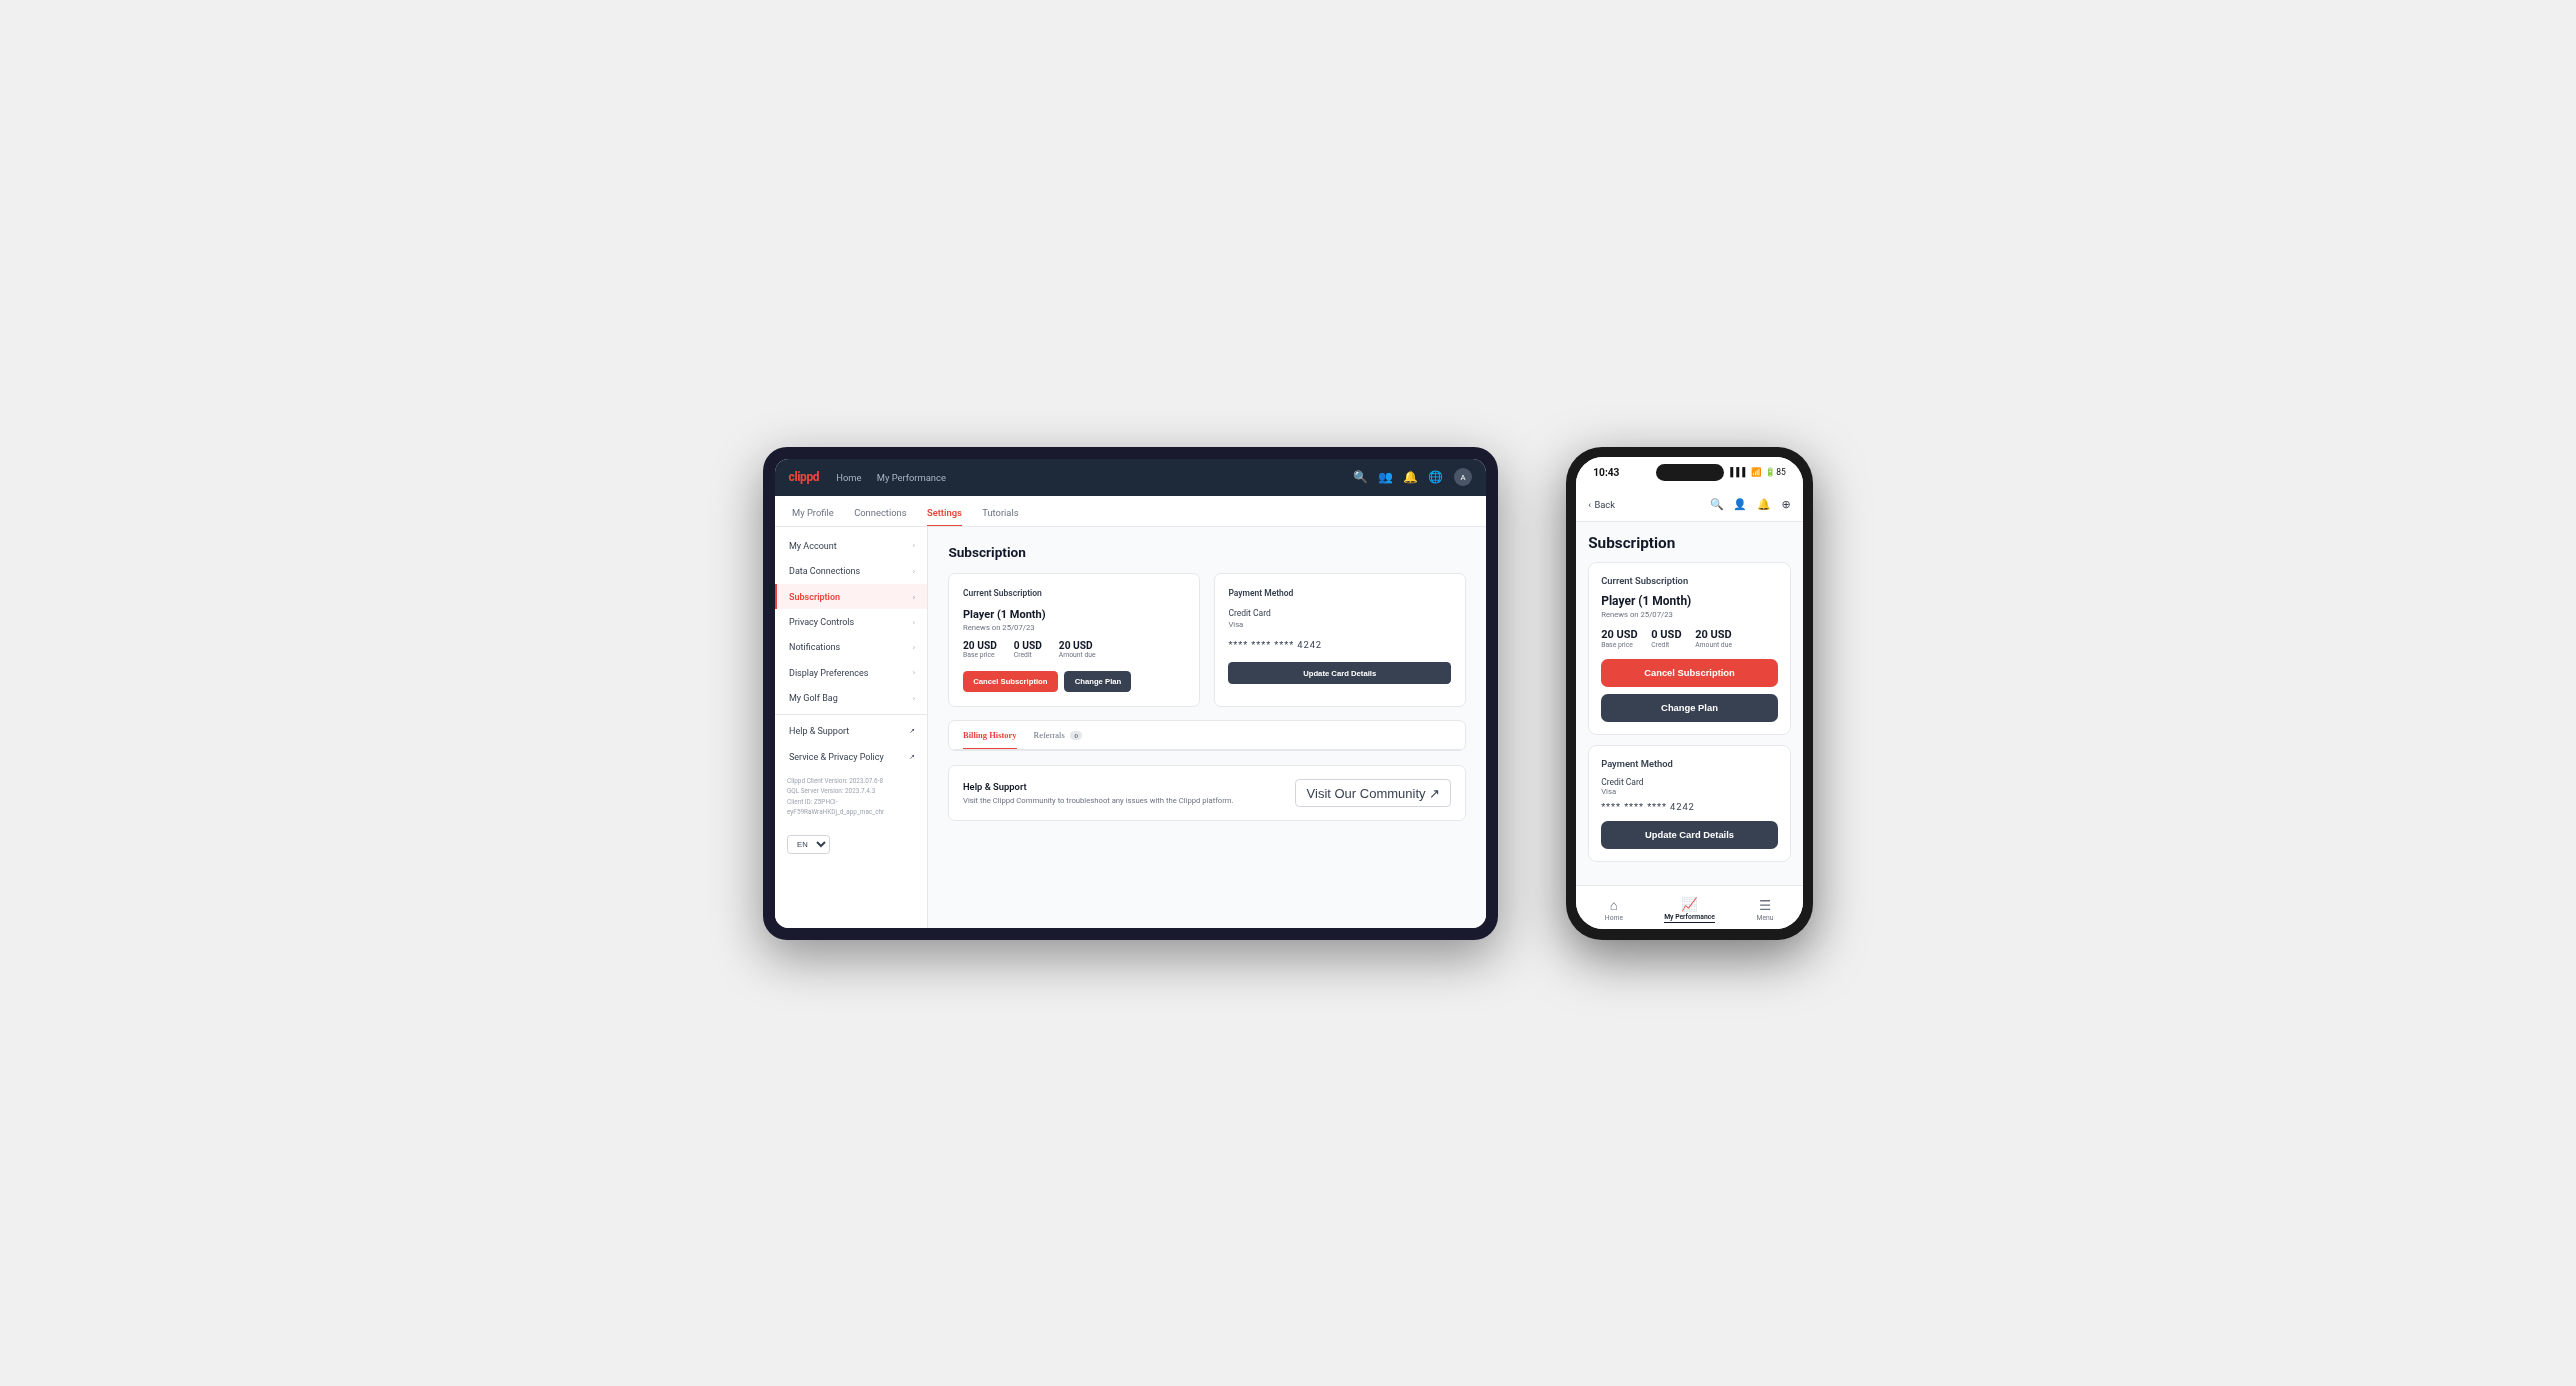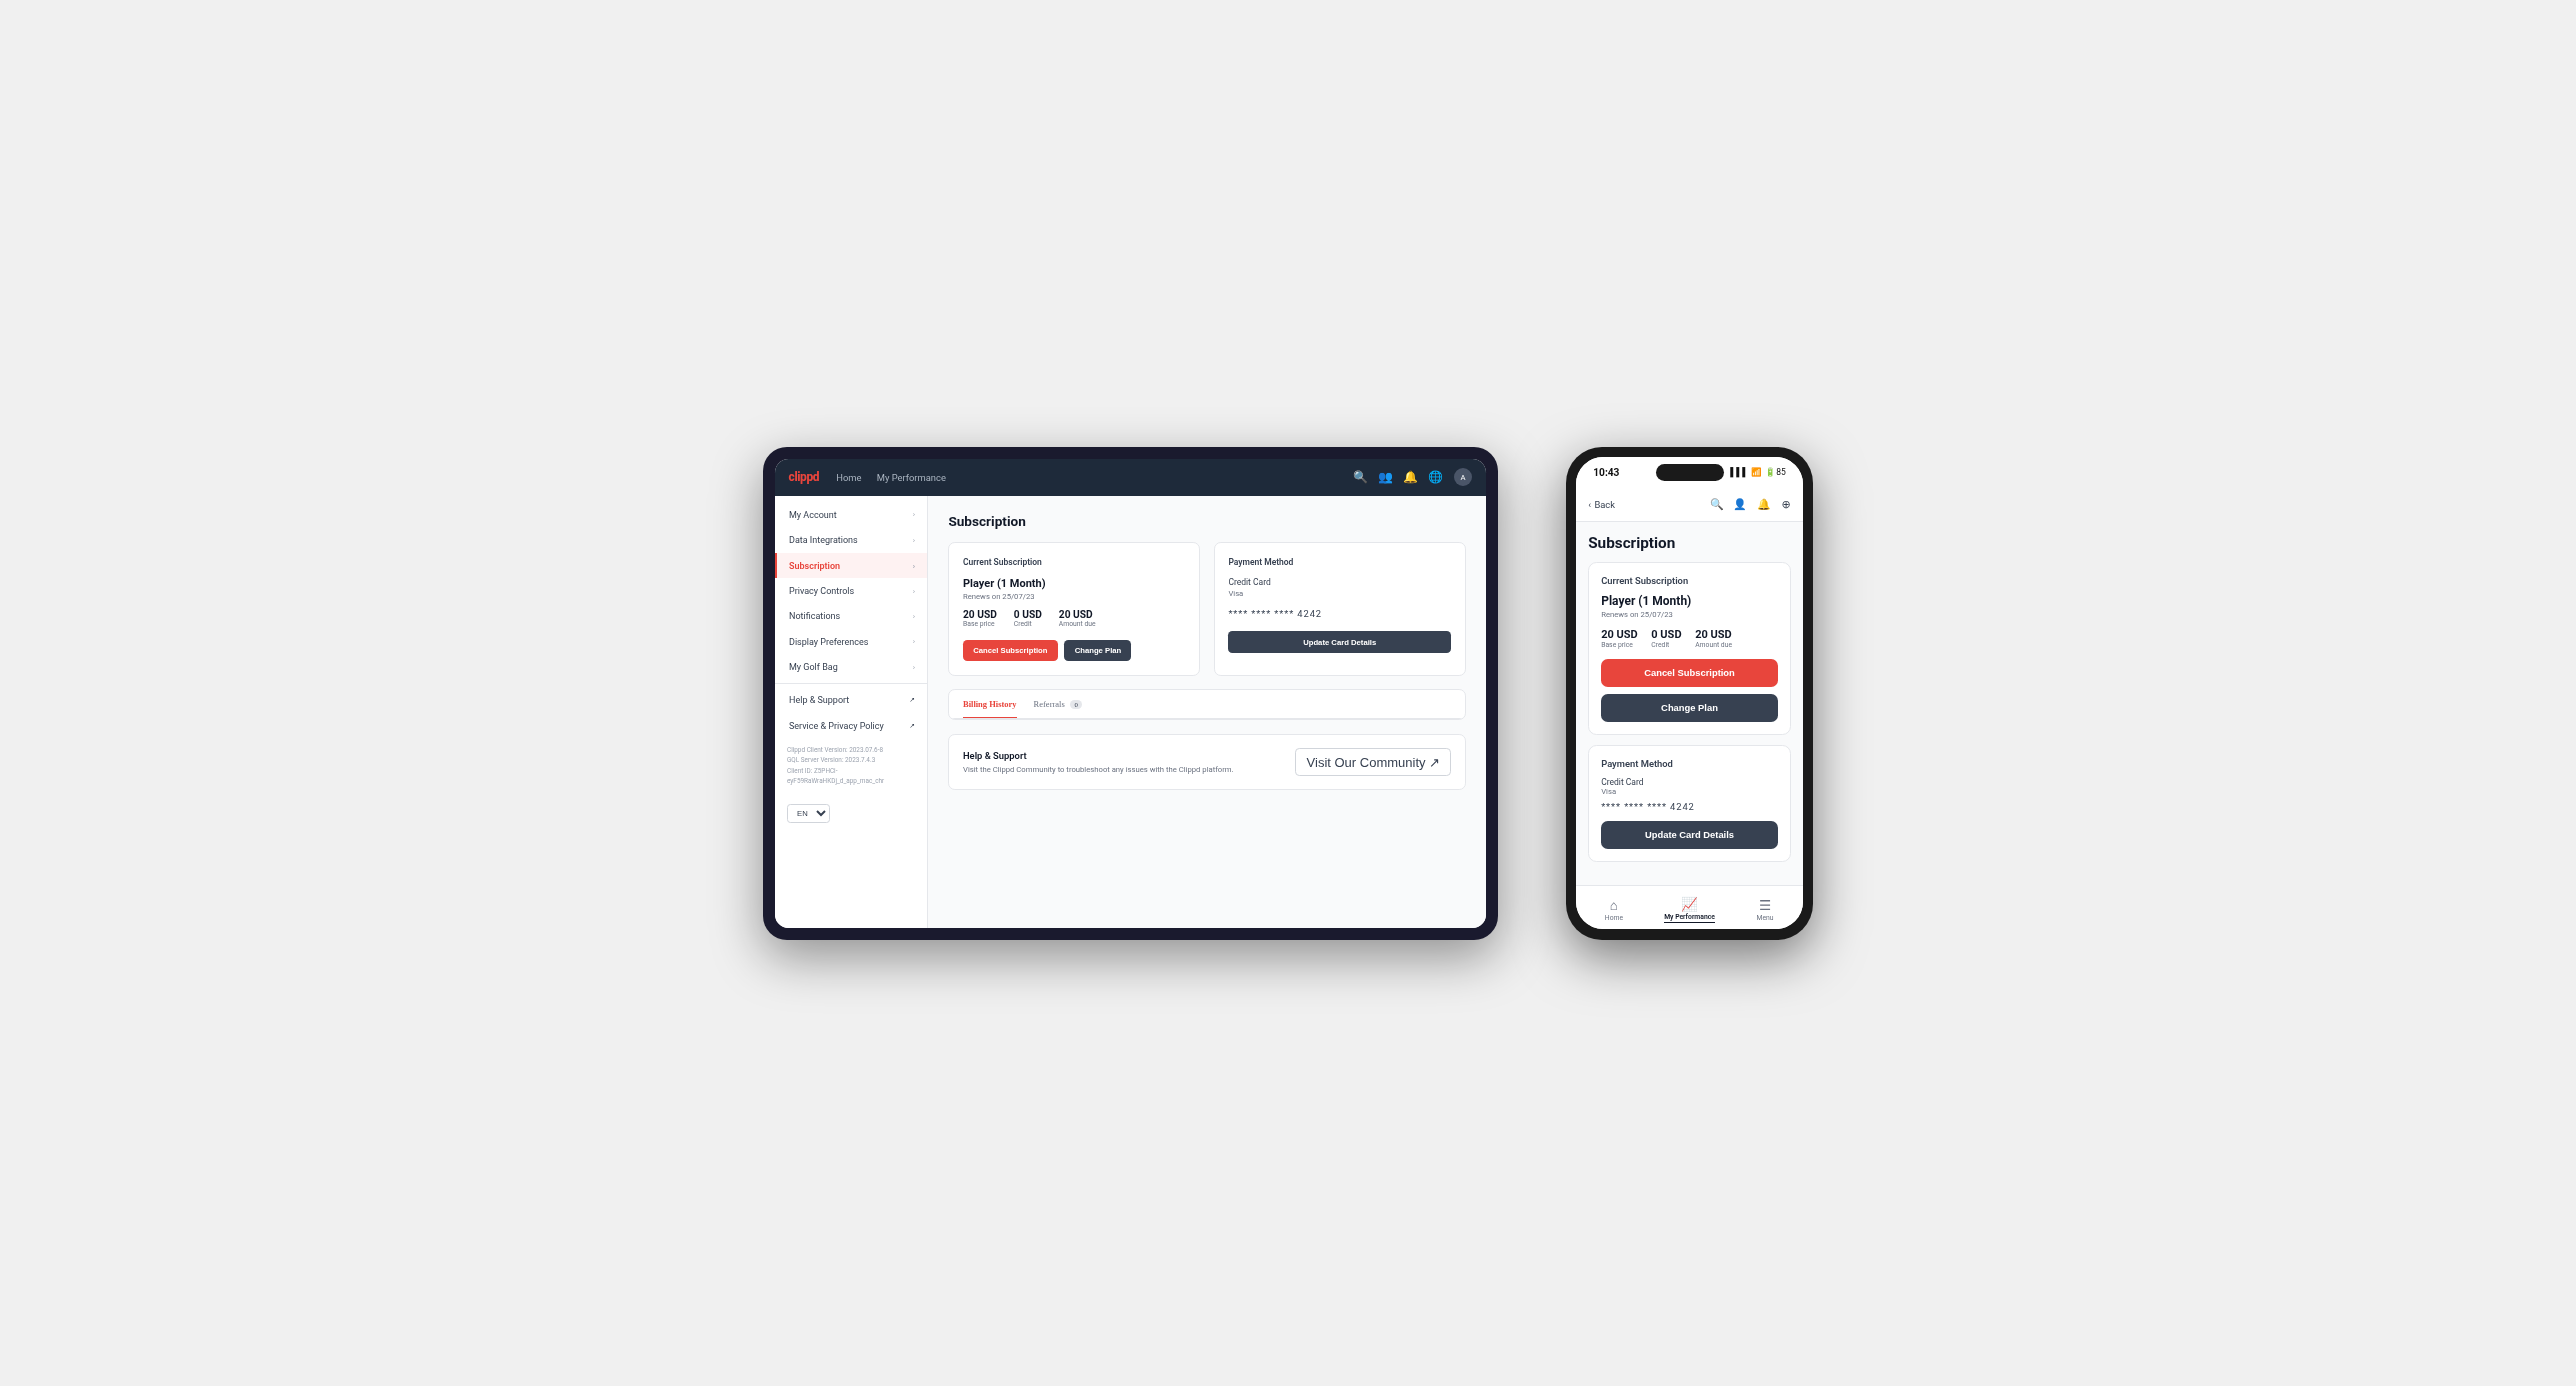--- a/index.html
+++ b/index.html
@@ -582,30 +582,36 @@
       </div>
       <div class="tablet-nav-icons">
         <span>🔍</span>
         <span>👥</span>
         <span>🔔</span>
         <span>🌐</span>
         <div class="avatar-circle">A</div>
       </div>
     </div>
 
+    <div class="tablet-subnav">
+      <span class="tablet-subnav-item">My Profile</span>
+      <span class="tablet-subnav-item">Connections</span>
+      <span class="tablet-subnav-item active">Settings</span>
+      <span class="tablet-subnav-item">Tutorials</span>
+    </div>
 
     <div class="tablet-body">
 
       <div class="tablet-sidebar">
         <div class="sidebar-item">
           <span>My Account</span>
           <span class="chevron">›</span>
         </div>
         <div class="sidebar-item">
-          <span>Data Integrations</span>
+          <span>Data Connections</span>
           <span class="chevron">›</span>
         </div>
         <div class="sidebar-item active">
           <span>Subscription</span>
           <span class="chevron">›</span>
         </div>
         <div class="sidebar-item">
           <span>Privacy Controls</span>
           <span class="chevron">›</span>
         </div>

